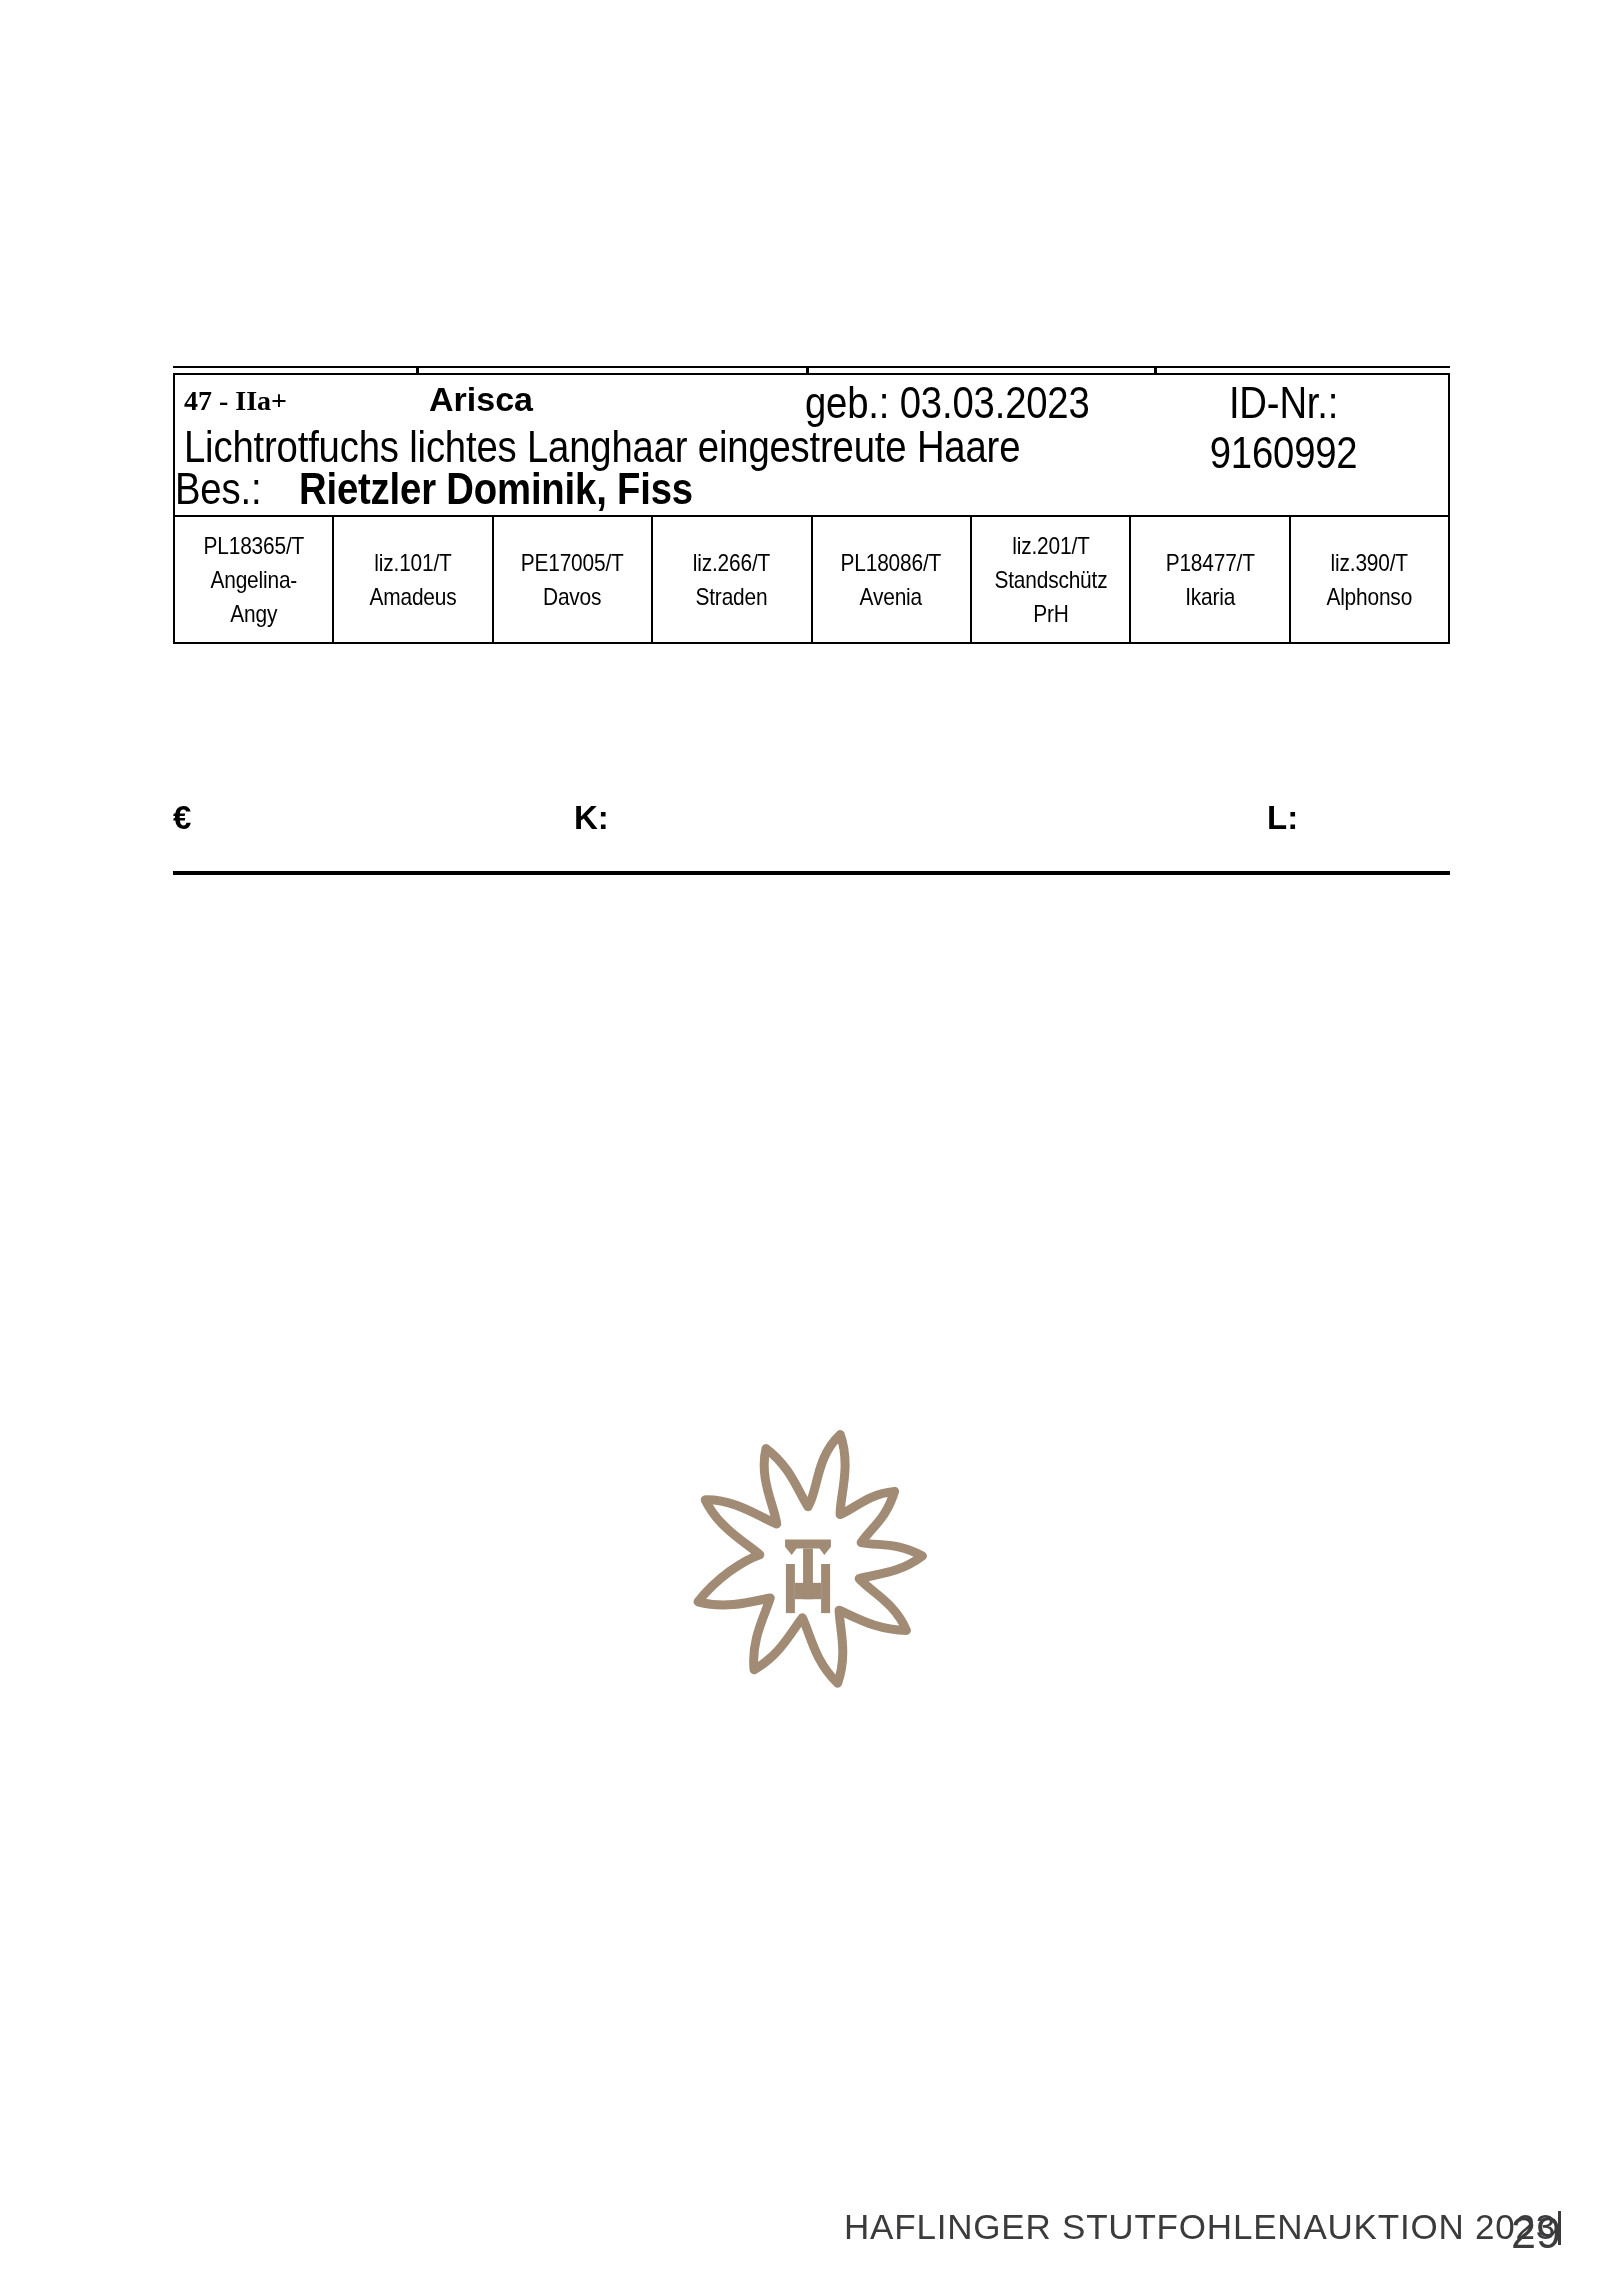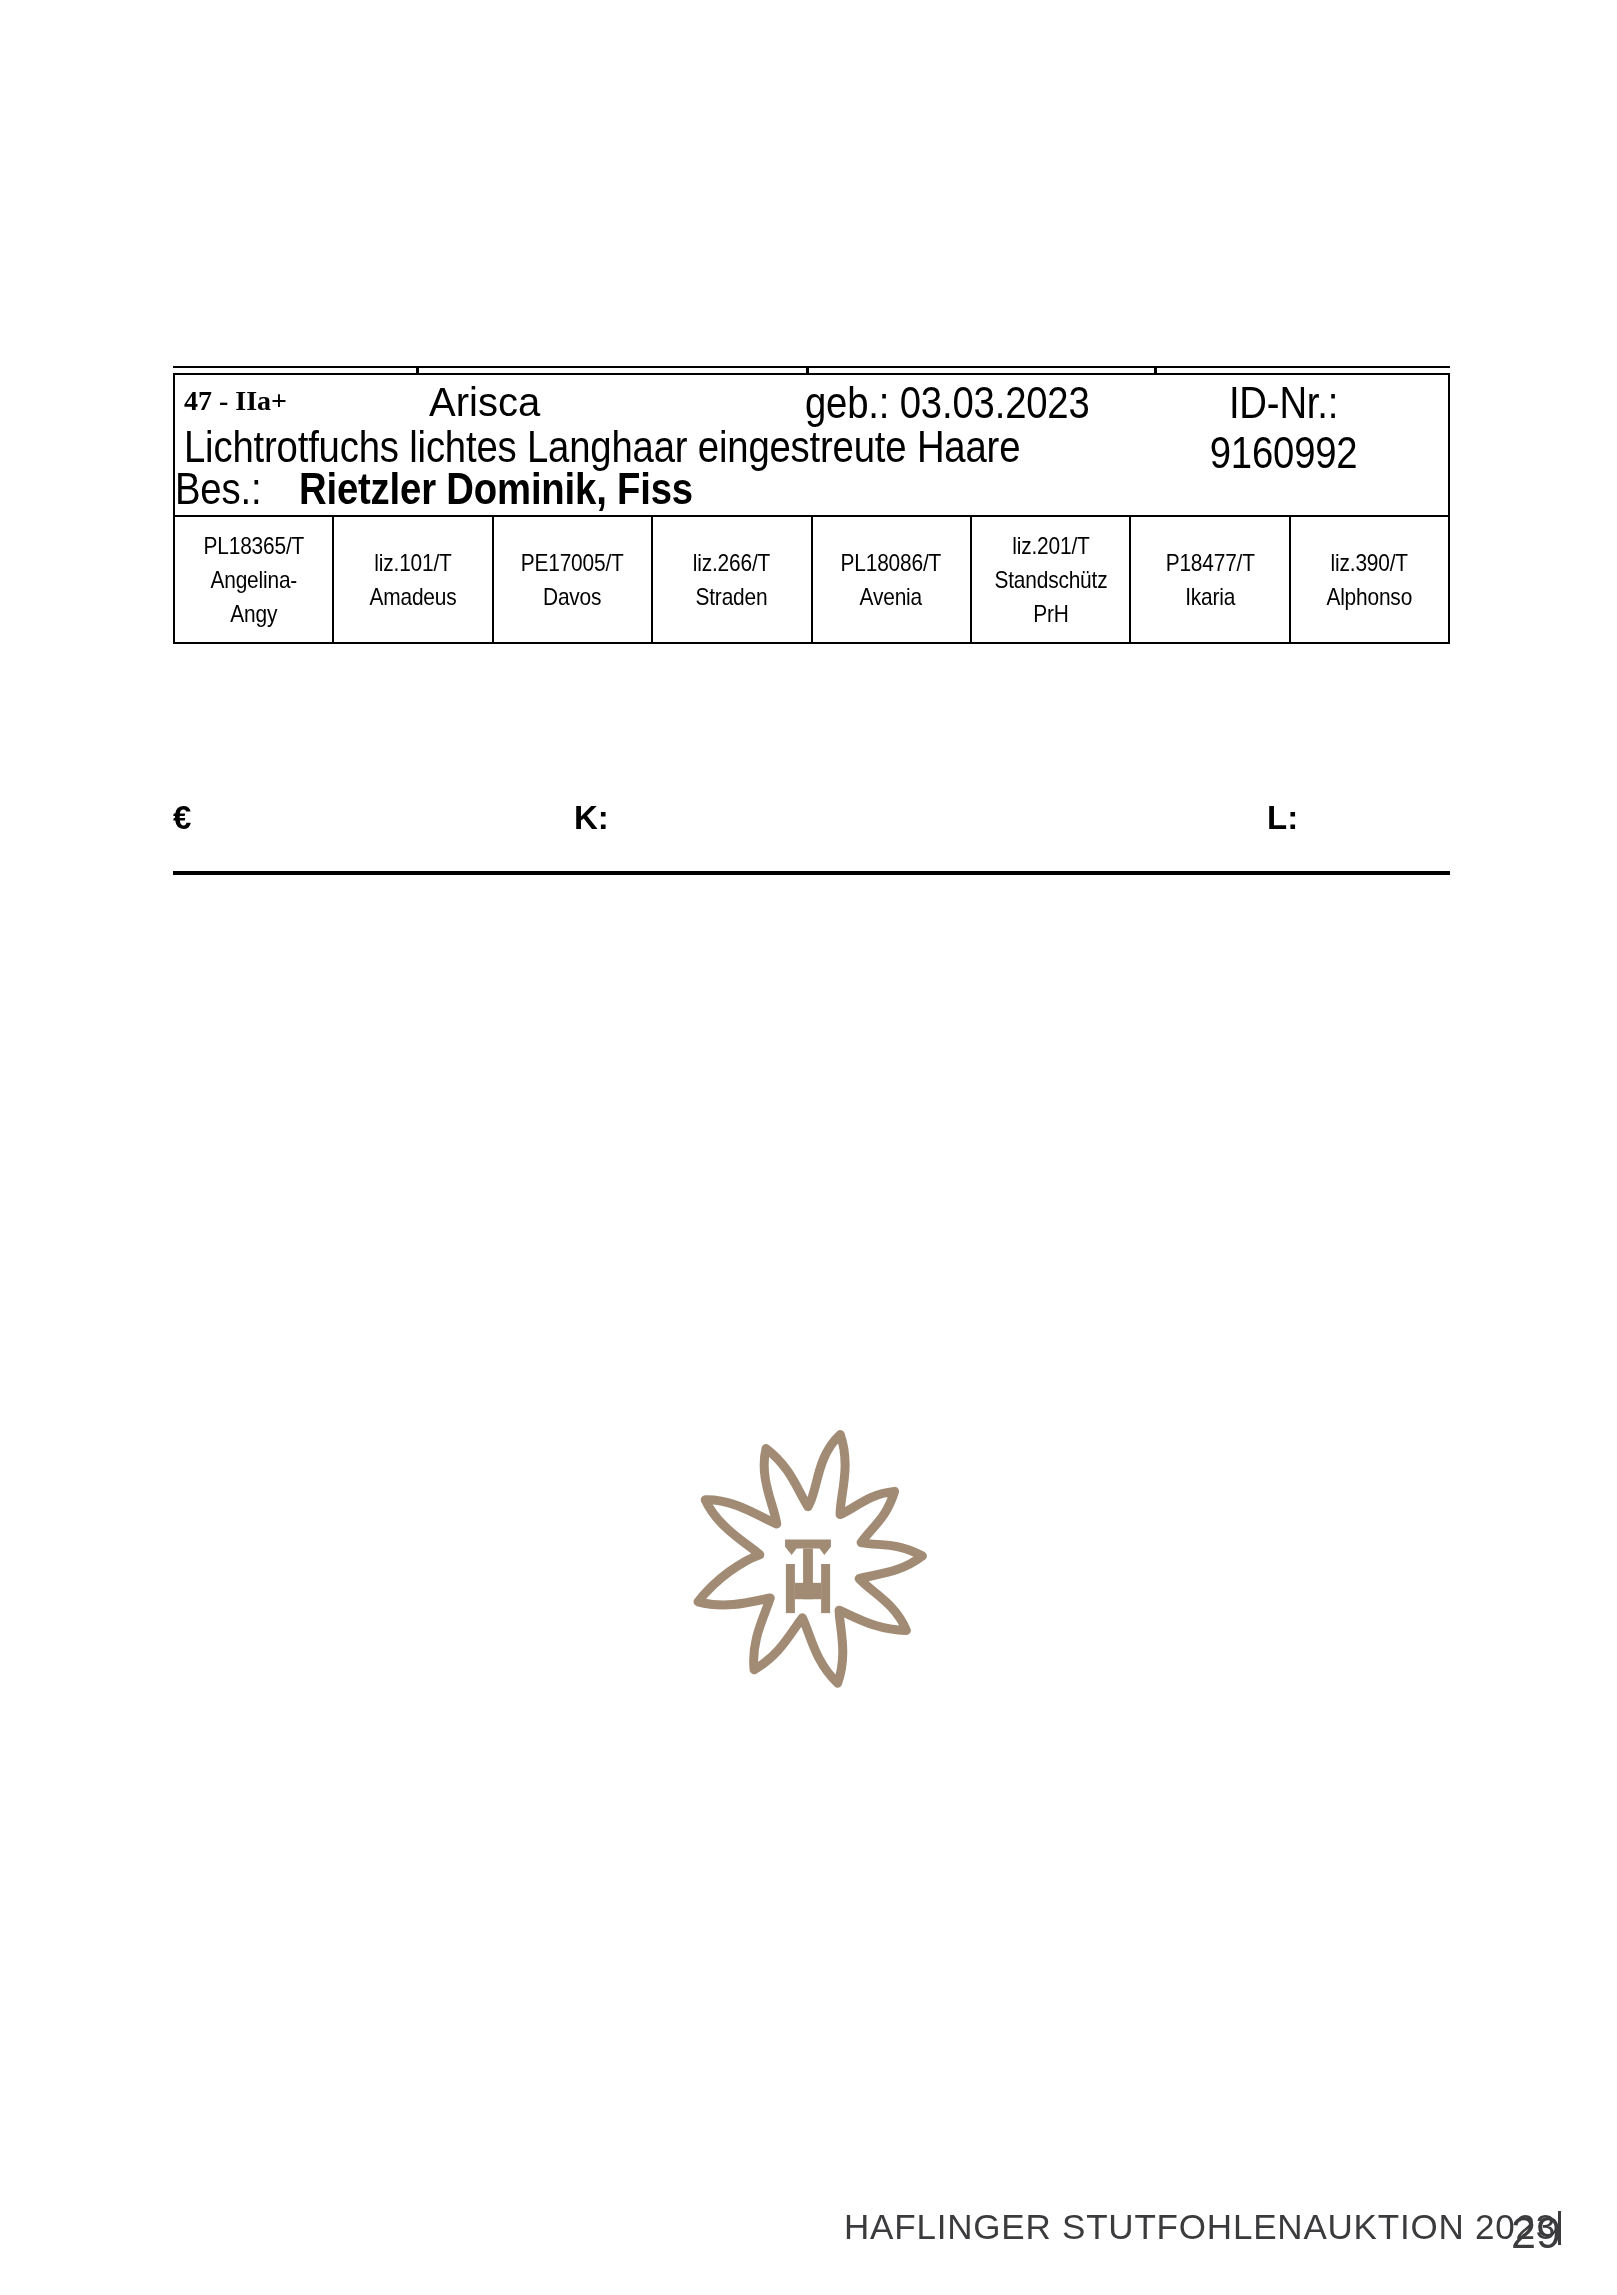--- a/index.html
+++ b/index.html
@@ -24,21 +24,21 @@
     border-collapse:collapse;table-layout:fixed;
   }
   table.pedigree td{
     border:2.5px solid #000;
     text-align:center;vertical-align:middle;
     padding:6px;overflow:hidden;
   }
   td.hdr{height:128px;position:relative;text-align:left;}
   .abs{position:absolute;white-space:nowrap;}
   .lot-no{font-family:"Liberation Serif", serif;font-weight:700;font-size:28px;}
-  .foal-name{font-weight:400;font-size:40px;}
+  .foal-name{font-weight:700;font-size:34px;}
   .hline{font-size:44px;}
   .owner-b{font-weight:700;}
   td.parent{height:49px;font-size:34px;}
   td.parent b{font-weight:700;}
   td.gp{height:82px;font-size:28px;line-height:38px;}
   td.ggp{height:113px;font-size:24px;line-height:34px;}
 
   .price-line span{position:absolute;font-weight:700;font-size:33px;}
   .rule{position:absolute;left:173px;top:871px;width:1277px;height:4.1px;background:#000;}
 

